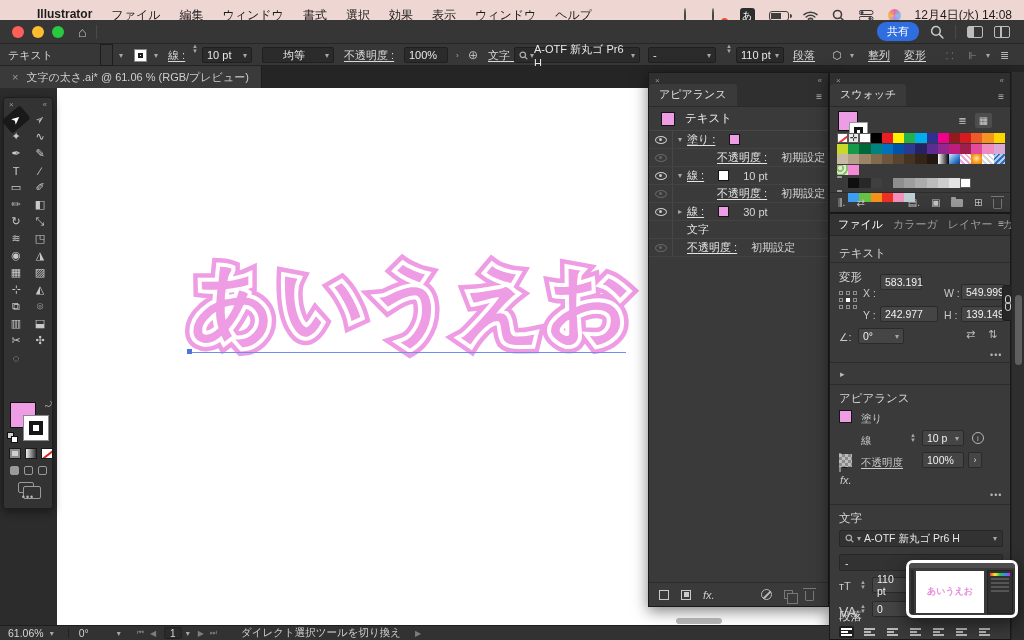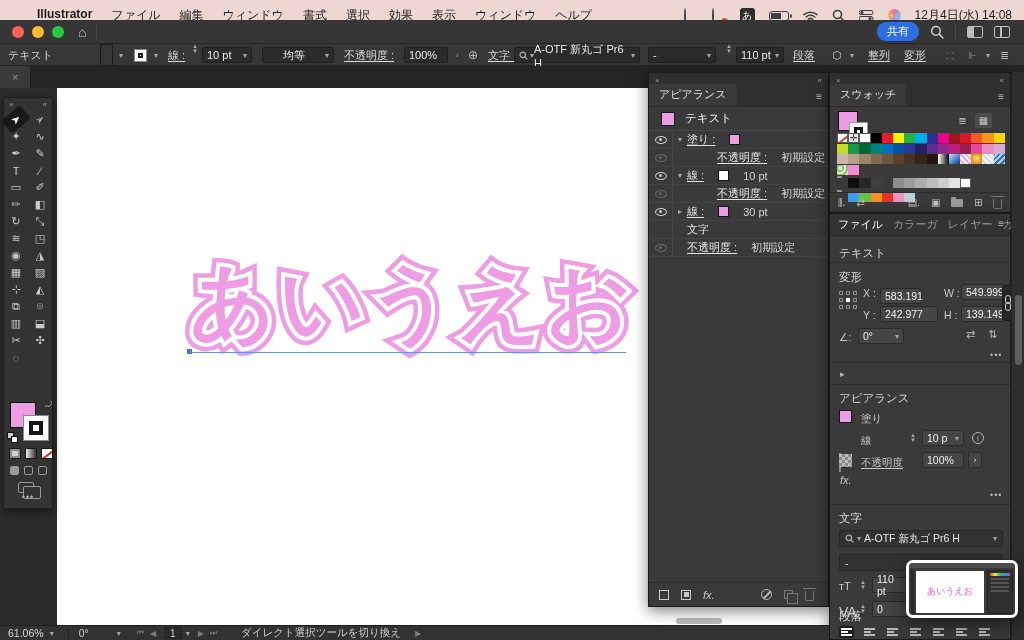--- a/index.html
+++ b/index.html
@@ -335,20 +335,21 @@
   <span style="left:904px;" class="u">変形</span>
   <span style="left:946px;color:#8e8e8e;font-size:9px;">⸬</span>
   <span style="left:968px;color:#8e8e8e;font-size:10px;">⊩</span>
   <span style="left:982px;" class="chev">▾</span>
   <span style="left:1000px;color:#b5b5b5;font-size:11px;">≣</span>
 </div>
 
 <div id="tabbar" class="abs">
   <div id="doc-tab">
     <span id="doc-close">×</span>
+    <span>文字の太さ.ai* @ 61.06 % (RGB/プレビュー)</span>
   </div>
 </div>
 
 <div id="canvas" class="abs"></div>
 <span class="word abs" id="word-outer">あいうえお</span>
 <span class="word abs" id="word-mid">あいうえお</span>
 <span class="word abs" id="word-top">あいうえお</span>
 <div id="baseline" class="abs"></div>
 <div id="baseline-anchor" class="abs"></div>
 <div id="hscroll-thumb" class="abs"></div>
@@ -619,21 +620,21 @@
       <span></span>
       <span></span>
       <span></span>
       <span class="sel"></span>
       <span></span>
       <span></span>
       <span></span>
       <span></span>
   </div>
   <span class="abs plabel" style="left:33px;top:73px;">X :</span>
-  <span class="abs fldl" style="left:50px;top:74px;width:42px;">583.191</span>
+  <span class="abs fldl" style="left:50px;top:60px;width:42px;">583.191</span>
   <span class="abs plabel" style="left:114px;top:73px;">W :</span>
   <span class="abs fldl" style="left:131px;top:70px;width:44px;overflow:hidden;">549.999</span>
   <span class="abs plabel" style="left:33px;top:95px;">Y :</span>
   <span class="abs fldl" style="left:50px;top:92px;width:58px;">242.977</span>
   <span class="abs plabel" style="left:114px;top:95px;">H :</span>
   <span class="abs fldl" style="left:131px;top:92px;width:44px;overflow:hidden;">139.149</span>
   <div class="abs" id="chain-btn" style="left:172px;top:71px;">
       <i></i>
       <i></i>
     </div>

